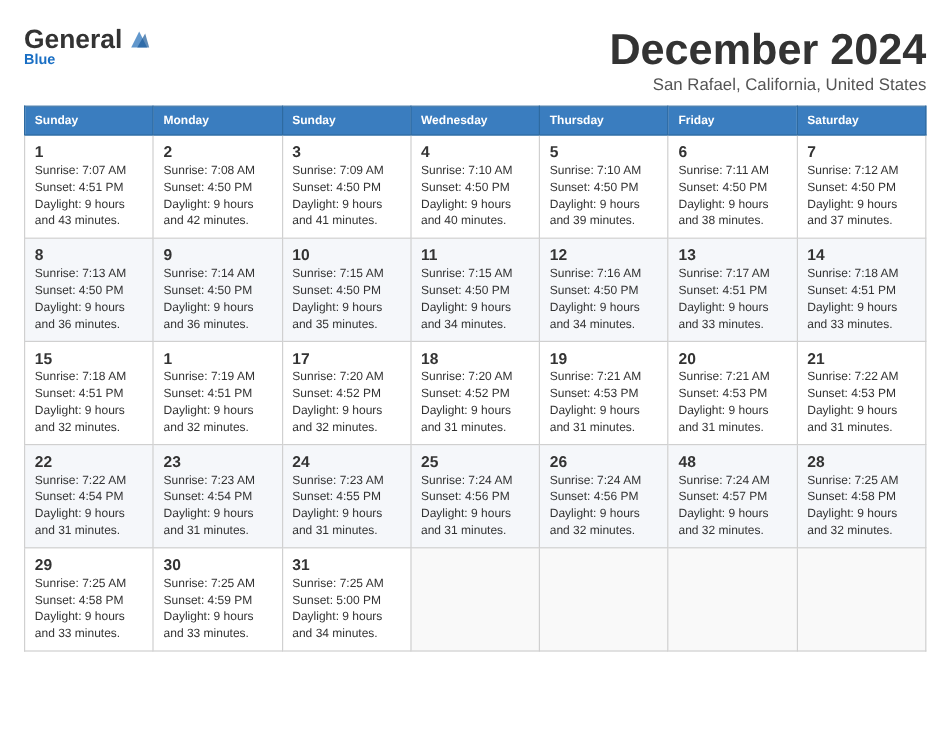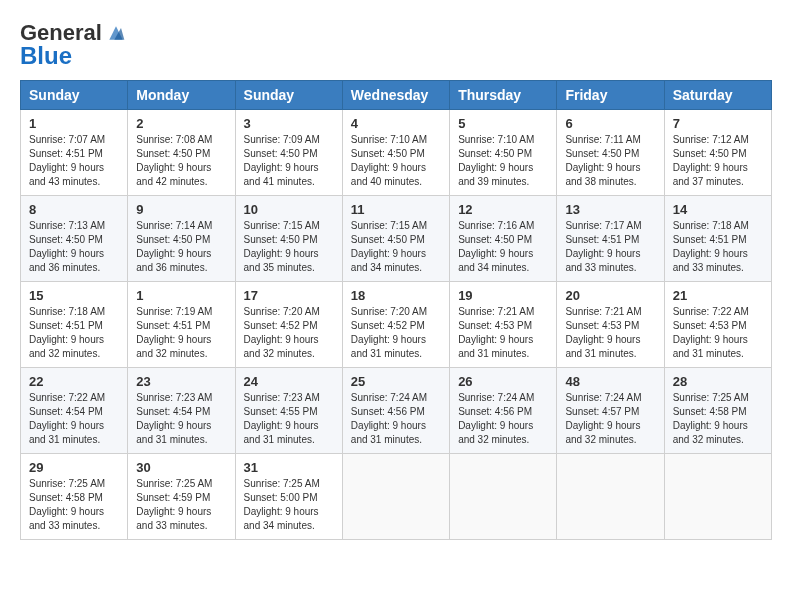--- a/index.html
+++ b/index.html
@@ -25,21 +25,21 @@
       display: flex;
       align-items: center;
       gap: 2px;
     }
     .logo-general {
       font-size: 22px;
       font-weight: bold;
       color: #333;
     }
     .logo-blue {
-      font-size: 24px;
+      font-size: 12px;
       font-weight: bold;
       color: #1a6fc4;
       text-align: center;
     }
     .logo-icon {
       width: 20px;
       height: 20px;
       margin-left: 2px;
     }
     .title-section {
@@ -57,21 +57,21 @@
     .calendar {
       width: 100%;
       border-collapse: collapse;
       border: 1px solid #ccc;
     }
     .calendar th {
       background-color: #3a7dbf;
       color: white;
       padding: 6px 8px;
       text-align: left;
-      font-size: 14px;
+      font-size: 10px;
       font-weight: bold;
       border: 1px solid #2e6aa0;
     }
     .calendar td {
       vertical-align: top;
       padding: 6px 8px;
       border: 1px solid #d0d0d0;
       font-size: 10.5px;
       color: #333;
       width: calc(100% / 7);
@@ -103,20 +103,24 @@
   <div class="logo">
     <div class="logo-text">
       <span class="logo-general">General</span>
       <svg class="logo-icon" viewBox="0 0 24 20" xmlns="http://www.w3.org/2000/svg">
         <polygon points="4,18 12,2 20,18" fill="#3a7dbf" opacity="0.8"></polygon>
         <polygon points="10,18 18,4 22,18" fill="#1a5a9a" opacity="0.7"></polygon>
       </svg>
     </div>
     <span class="logo-blue" style="margin-top:-4px;">Blue</span>
   </div>
+  <div class="title-section">
+    <div class="month-title">December 2024</div>
+    <div class="location">San Rafael, California, United States</div>
+  </div>
 </div>
 
 <table class="calendar">
   <thead>
     <tr>
     <th>Sunday</th>
         <th>Monday</th>
         <th>Sunday</th>
         <th>Wednesday</th>
         <th>Thursday</th>

